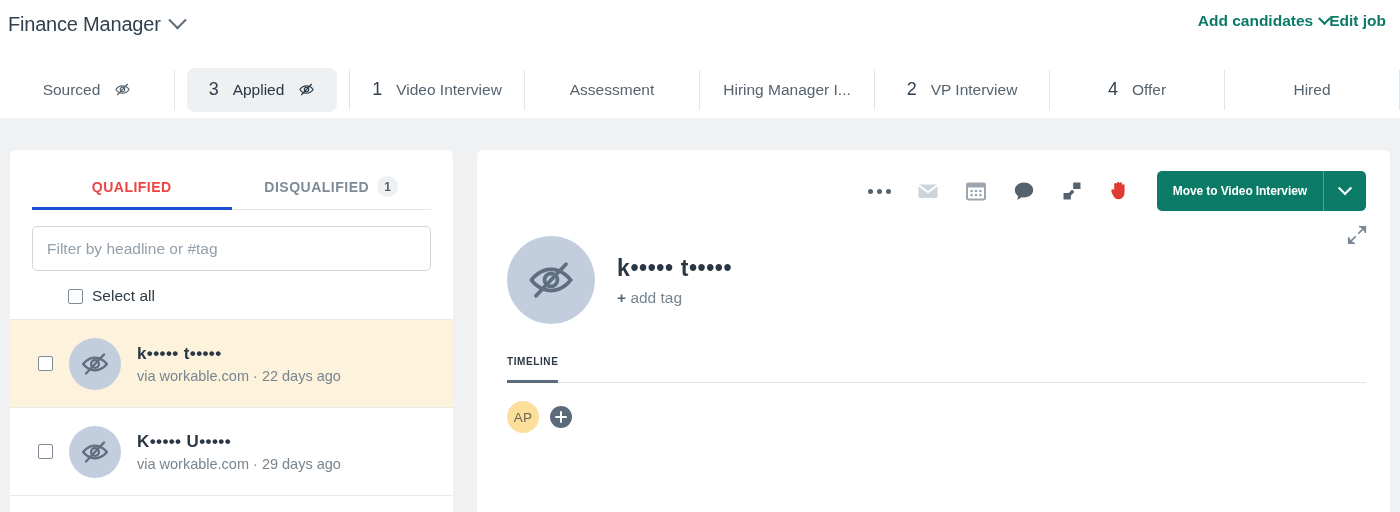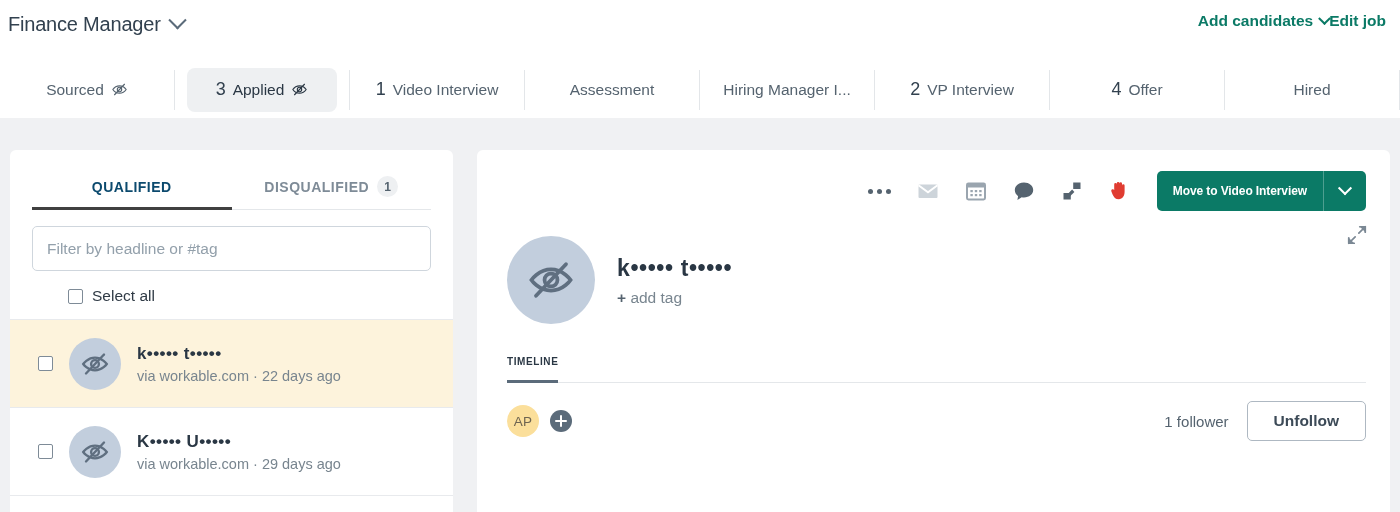--- a/index.html
+++ b/index.html
@@ -84,21 +84,21 @@
     display: flex;
     align-items: center;
     border-bottom: 1px solid #ffffff;
   }
   .stage {
     flex: 1 1 0;
     height: 40px;
     display: flex;
     align-items: center;
     justify-content: center;
-    gap: 7px;
+    gap: 14px;
     font-size: 15.5px;
     color: #55636f;
     cursor: pointer;
     border-right: 1px solid #e3e6e9;
     position: relative;
   }
   .stage:last-child { border-right: 1px solid #e3e6e9; }
   .stage .cnt {
     font-size: 18px;
     color: #32414f;
@@ -163,22 +163,22 @@
     letter-spacing: 0.5px;
     color: #7e8b97;
     border-bottom: 1px solid #e4e7ea;
     cursor: pointer;
     display: flex;
     align-items: center;
     justify-content: center;
     gap: 8px;
   }
   .lq-tab.active {
-    color: #0c4a6e;
-    border-bottom: 3px solid #404040;
+    color: #ef4444;
+    border-bottom: 3px solid #1d4ed8;
   }
   .badge-ct {
     display: inline-flex;
     align-items: center;
     justify-content: center;
     min-width: 21px;
     height: 21px;
     border-radius: 50%;
     background: #eef0f2;
     color: #55636f;
@@ -644,19 +644,15 @@
   <div class="timeline-wrap">
     <div class="tl-tabs">
       <span class="tl-tab">TIMELINE</span>
     </div>
     <div class="tl-rule"></div>
 
     <div class="tl-row">
       <span class="ap-avatar">AP</span>
       <span class="plus-btn"></span>
 
-      <span class="tl-right">
-        <span class="follower-count">1 follower</span>
-        <button class="unfollow-btn">Unfollow</button>
-      </span>
     </div>
   </div>
 </div>
 
 </body></html>

